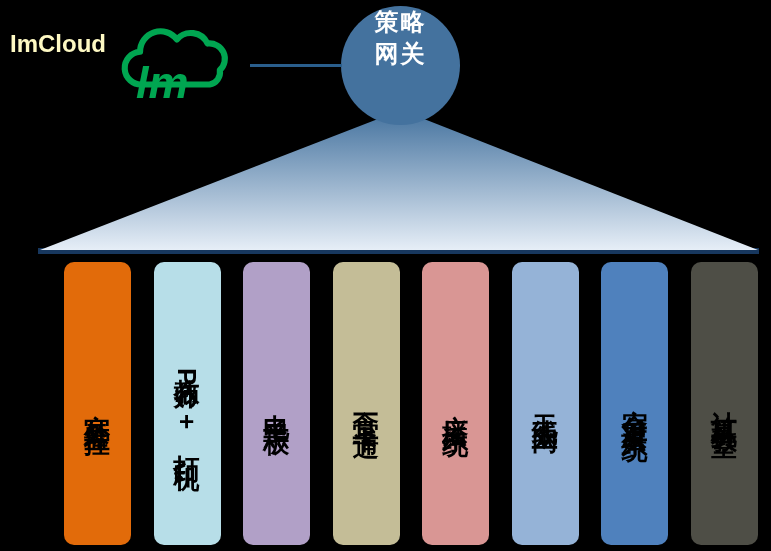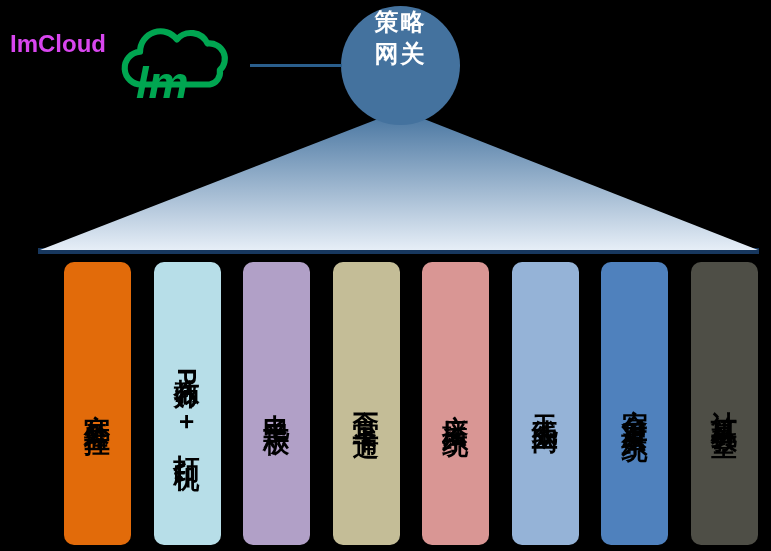--- a/index.html
+++ b/index.html
@@ -120,21 +120,21 @@
     letter-spacing: 5px;
     line-height: 1;
     white-space: nowrap;
   }
 </style>
 </head>
 <body>
 
 <div class="stage" style="background: rgb(0, 0, 0);">
 
-  <div class="controller-label" style="color: #d946ef; text-align: right;">
+  <div class="controller-label" style="color: #fef9c3; text-align: right;">
     <span class="name">ImCloud</span>
   </div>
 
   <svg class="logo" viewBox="0 0 140 90">
     <path d="M30,65 a16,16 0 0 1 -2,-32 a20,20 0 0 1 36,-12 a18,18 0 0 1 30,4 a15,15 0 0 1 12,26 a12,12 0 0 1 -10,14 z" fill="none" stroke-width="6" stroke-linejoin="round" stroke="#00A651"></path>
     <text x="24" y="78" fill="#00A651">lm</text>
   </svg>
 
   <div class="connector" style="background: rgb(42, 94, 140);"></div>
 

